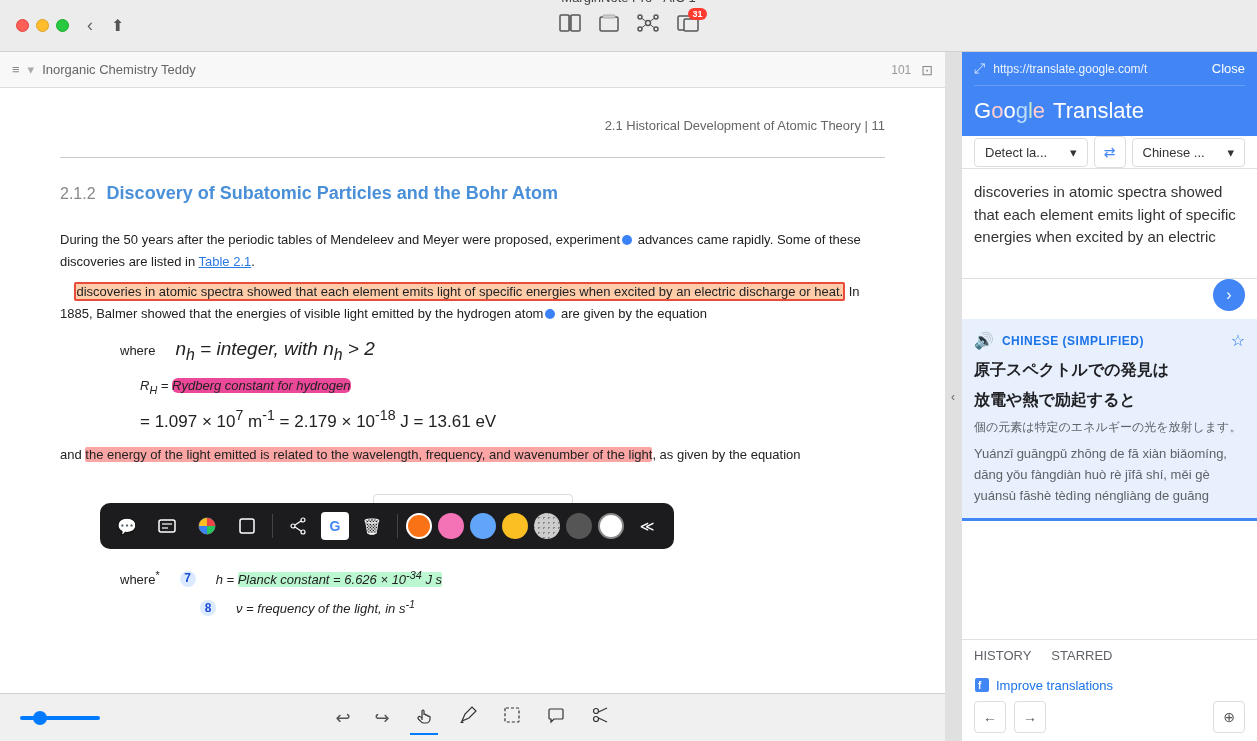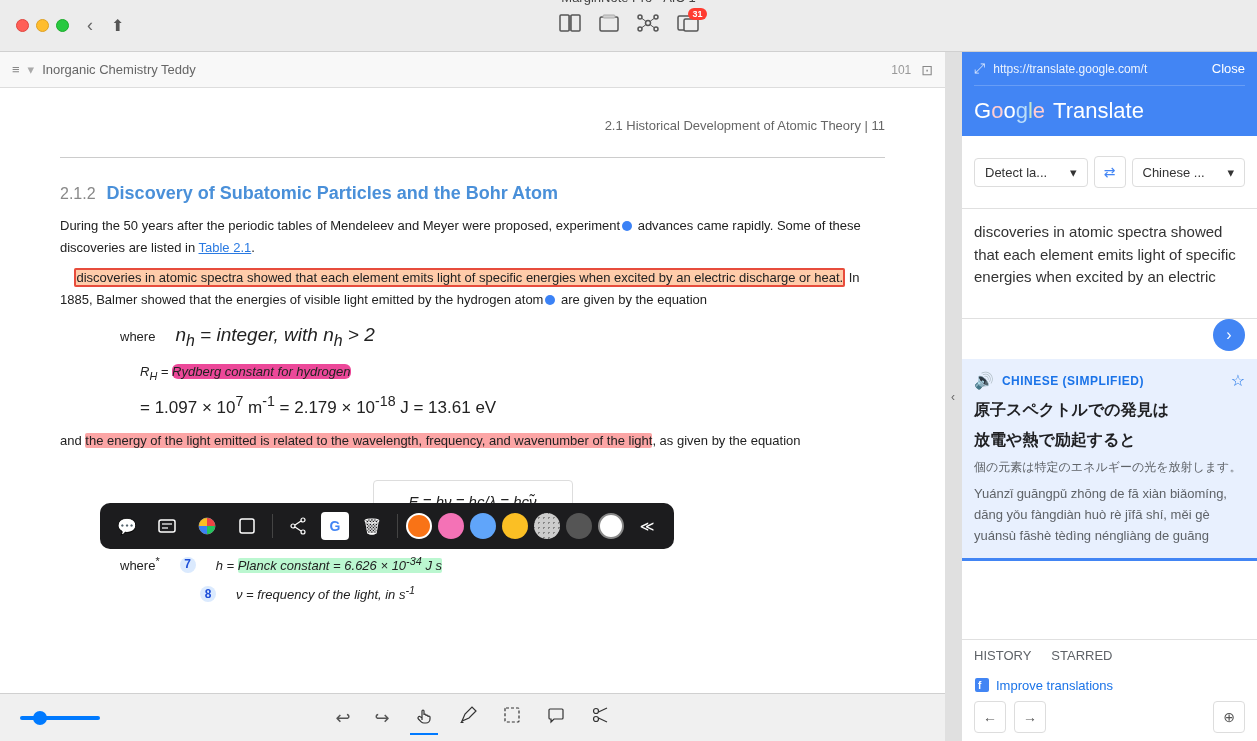--- a/index.html
+++ b/index.html
@@ -40,21 +40,21 @@
     .doc-toolbar-left { display: flex; align-items: center; gap: 8px; color: #888; font-size: 13px; }
     .doc-title-chip { font-size: 13px; color: #666; }
     .page-num { font-size: 12px; color: #999; }
     .crop-icon { color: #888; font-size: 14px; }
 
     
     .doc-content { flex: 1; overflow-y: auto; padding: 30px 60px; background: #fff; position: relative; }
 
     .page-header { text-align: right; font-size: 13px; color: #666; margin-bottom: 20px; border-bottom: 1px solid #ccc; padding-bottom: 24px; }
 
-    .section-title { color: #4a90d9; font-size: 18px; font-weight: bold; margin-bottom: 6px; }
+    .section-title { color: #4a90d9; font-size: 18px; font-weight: bold; margin-bottom: 20px; }
 
     .body-text { font-size: 13px; line-height: 1.7; color: #222; }
     .body-text p { margin-bottom: 8px; }
     .link-blue { color: #2a7ae2; text-decoration: underline; }
     .blue-circle-small { display: inline-block; width: 10px; height: 10px; background: #3b82f6; border-radius: 50%; vertical-align: middle; }
 
     
     .annotation-toolbar {
       position: absolute;
       top: 415px;
@@ -108,21 +108,21 @@
       align-items: center;
       padding: 8px 0;
       gap: 8px;
       border-bottom: 1px solid rgba(255,255,255,0.2);
     }
     .url-text { font-size: 12px; color: rgba(255,255,255,0.9); flex: 1; overflow: hidden; text-overflow: ellipsis; white-space: nowrap; }
     .close-btn { color: white; background: none; border: none; cursor: pointer; font-size: 13px; font-weight: 500; }
     .google-translate-logo { display: flex; align-items: center; gap: 4px; padding: 12px 0; }
 
     
-    .lang-selector { display: flex; align-items: center; padding: 20px 12px; border-bottom: 1px solid #e0e0e0; gap: 6px; }
+    .lang-selector { display: flex; align-items: center; padding: 0 12px; border-bottom: 1px solid #e0e0e0; gap: 6px; }
     .lang-dropdown { display: flex; align-items: center; gap: 4px; padding: 6px 10px; border: 1px solid #ddd; border-radius: 4px; cursor: pointer; font-size: 13px; color: #333; background: #fff; flex: 1; justify-content: space-between; }
     .lang-swap { width: 32px; height: 32px; border: 1px solid #ddd; border-radius: 4px; display: flex; align-items: center; justify-content: center; cursor: pointer; background: #fff; color: #4285f4; font-size: 14px; }
 
     
     .source-text-area { padding: 12px; min-height: 110px; border-bottom: 1px solid #e0e0e0; }
     .source-text { font-size: 15px; color: #333; line-height: 1.5; }
     .translate-arrow { display: flex; justify-content: flex-end; padding: 0 12px 8px; }
     .arrow-circle { width: 32px; height: 32px; background: #4285f4; border-radius: 50%; display: flex; align-items: center; justify-content: center; color: white; font-size: 16px; cursor: pointer; }
 
     

